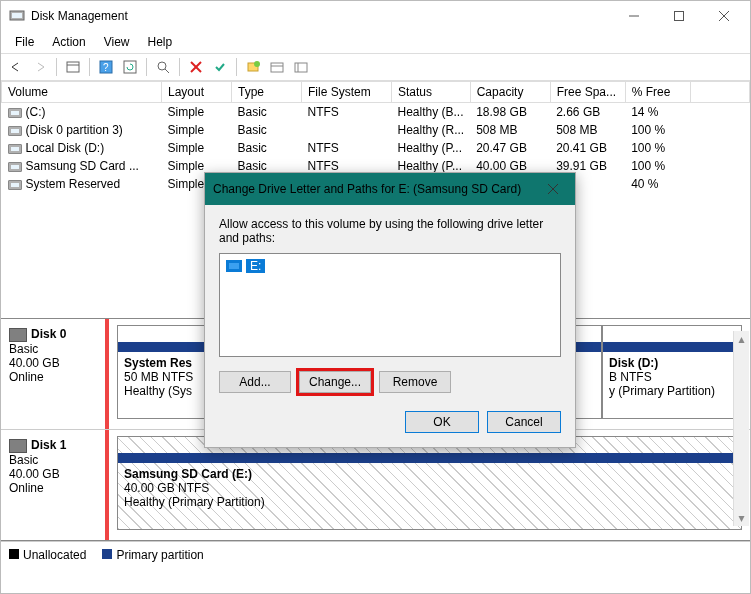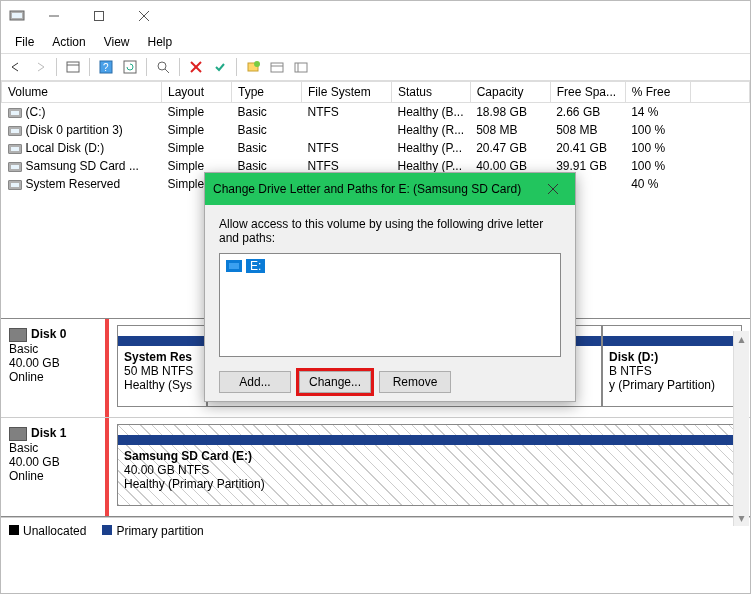--- a/index.html
+++ b/index.html
@@ -37,37 +37,37 @@
   .vol-table td { padding:2px 6px; font-size:12px; white-space:nowrap; }
   .vol-icon { display:inline-block; width:14px; height:10px; background:#b0b0b0; border:1px solid #888; border-radius:1px; margin-right:4px; vertical-align:middle; position:relative;}
   .vol-icon::after{content:'';position:absolute;left:2px;right:2px;top:2px;bottom:2px;background:#e8f4fc;}
   .vol-list-wrap { height:238px; overflow:hidden; border-bottom:1px solid #888; }
   .disk-graph { background:#fff; }
   .disk-row { display:flex; border-bottom:1px solid #ccc; }
   .disk-info { width:108px; padding:8px 8px; border-right:4px solid #ef4444; font-size:12px; }
   .disk-info .disk-icon { display:inline-block; width:18px; height:14px; background:#808080; margin-right:4px; border:1px solid #555; vertical-align:middle;}
   .disk-info b { font-size:12px; }
   .disk-parts { flex:1; display:flex; padding:6px 8px 10px 8px; gap:0; }
-  .part-box { border:1px solid #888; padding:14px 6px; font-size:12px; background:#fff; overflow:hidden; }
+  .part-box { border:1px solid #888; padding:20px 6px; font-size:12px; background:#fff; overflow:hidden; }
   .part-box .bluebar { height:10px; background:#1b3f8b; margin:-4px -6px 4px -6px; }
   .part-hatch {
     background-image: repeating-linear-gradient(45deg,#ccc 0,#ccc 1px,#fff 1px,#fff 8px);
   }
   .legend { padding:6px 8px; display:flex; gap:16px; align-items:flex-end; font-size:12px; border-top:1px solid #ccc; }
   .legend .sw { width:10px; height:10px; display:inline-block; margin-right:4px; }
   
   .dialog {
     position:absolute;
     left:203px; top:171px;
     width:372px;
     background:#f0f0f0;
     border:1px solid #aaa;
     box-shadow:0 4px 14px rgba(0,0,0,0.35);
   }
-  .dialog .dlg-title { display:flex; align-items:center; padding:6px 8px; background:#22c55e; font-size:12px; }
+  .dialog .dlg-title { display:flex; align-items:center; padding:6px 8px; background:#0f766e; font-size:12px; }
   .dialog .dlg-title span { flex:1; }
   .dlg-close { width:28px; height:20px; display:flex; align-items:center; justify-content:center; }
   .dlg-body { padding:12px 14px 6px; }
   .dlg-listbox { border:1px solid #888; background:#fff; height:104px; margin-top:8px; padding:4px; }
   .dlg-list-item { display:flex; align-items:center; gap:4px; padding:1px 2px; }
   .dlg-list-item .drv-icon { width:16px; height:12px; background:#0a7bd6; border:1px solid #0a7bd6; position:relative;}
   .dlg-list-item .drv-icon::after{content:'';position:absolute;left:2px;top:2px;right:2px;bottom:2px;background:#3aa0f0;}
   .dlg-list-item .sel { background:#0a7bd6; color:#fff; padding:0 4px; }
   .btn-row { display:flex; gap:8px; padding:8px 14px; }
   .dlg-btn { min-width:72px; height:22px; background:#e1e1e1; border:1px solid #adadad; font-size:12px; display:flex; align-items:center; justify-content:center; padding:0 5px;}
@@ -80,20 +80,21 @@
 </head>
 <body>
 
 <div class="titlebar">
   <span class="title-icon">
     <svg width="16" height="16">
         <rect x="1" y="4" width="14" height="9" fill="#b0b0b0" stroke="#666"></rect>
         <rect x="3" y="6" width="10" height="5" fill="#e8f4fc"></rect>
       </svg>
   </span>
+  <span class="title-text">Disk Management</span>
   <div class="win-controls">
     <div class="win-btn">
         <svg width="10" height="10">
           <line x1="0" y1="5" x2="10" y2="5" stroke="#555" stroke-width="1"></line>
         </svg>
       </div>
     <div class="win-btn">
         <svg width="10" height="10">
           <rect x="0.5" y="0.5" width="9" height="9" fill="none" stroke="#555"></rect>
         </svg>
@@ -334,13 +335,17 @@
         <span class="drv-icon"></span>
         <span class="sel">E:</span>
       </div>
     </div>
   </div>
   <div class="btn-row">
     <div class="dlg-btn">Add...</div>
     <div class="dlg-btn highlight-red">Change...</div>
     <div class="dlg-btn">Remove</div>
   </div>
+  <div class="okcancel">
+    <div class="dlg-btn">OK</div>
+    <div class="dlg-btn">Cancel</div>
+  </div>
 </div>
 
 </body></html>

